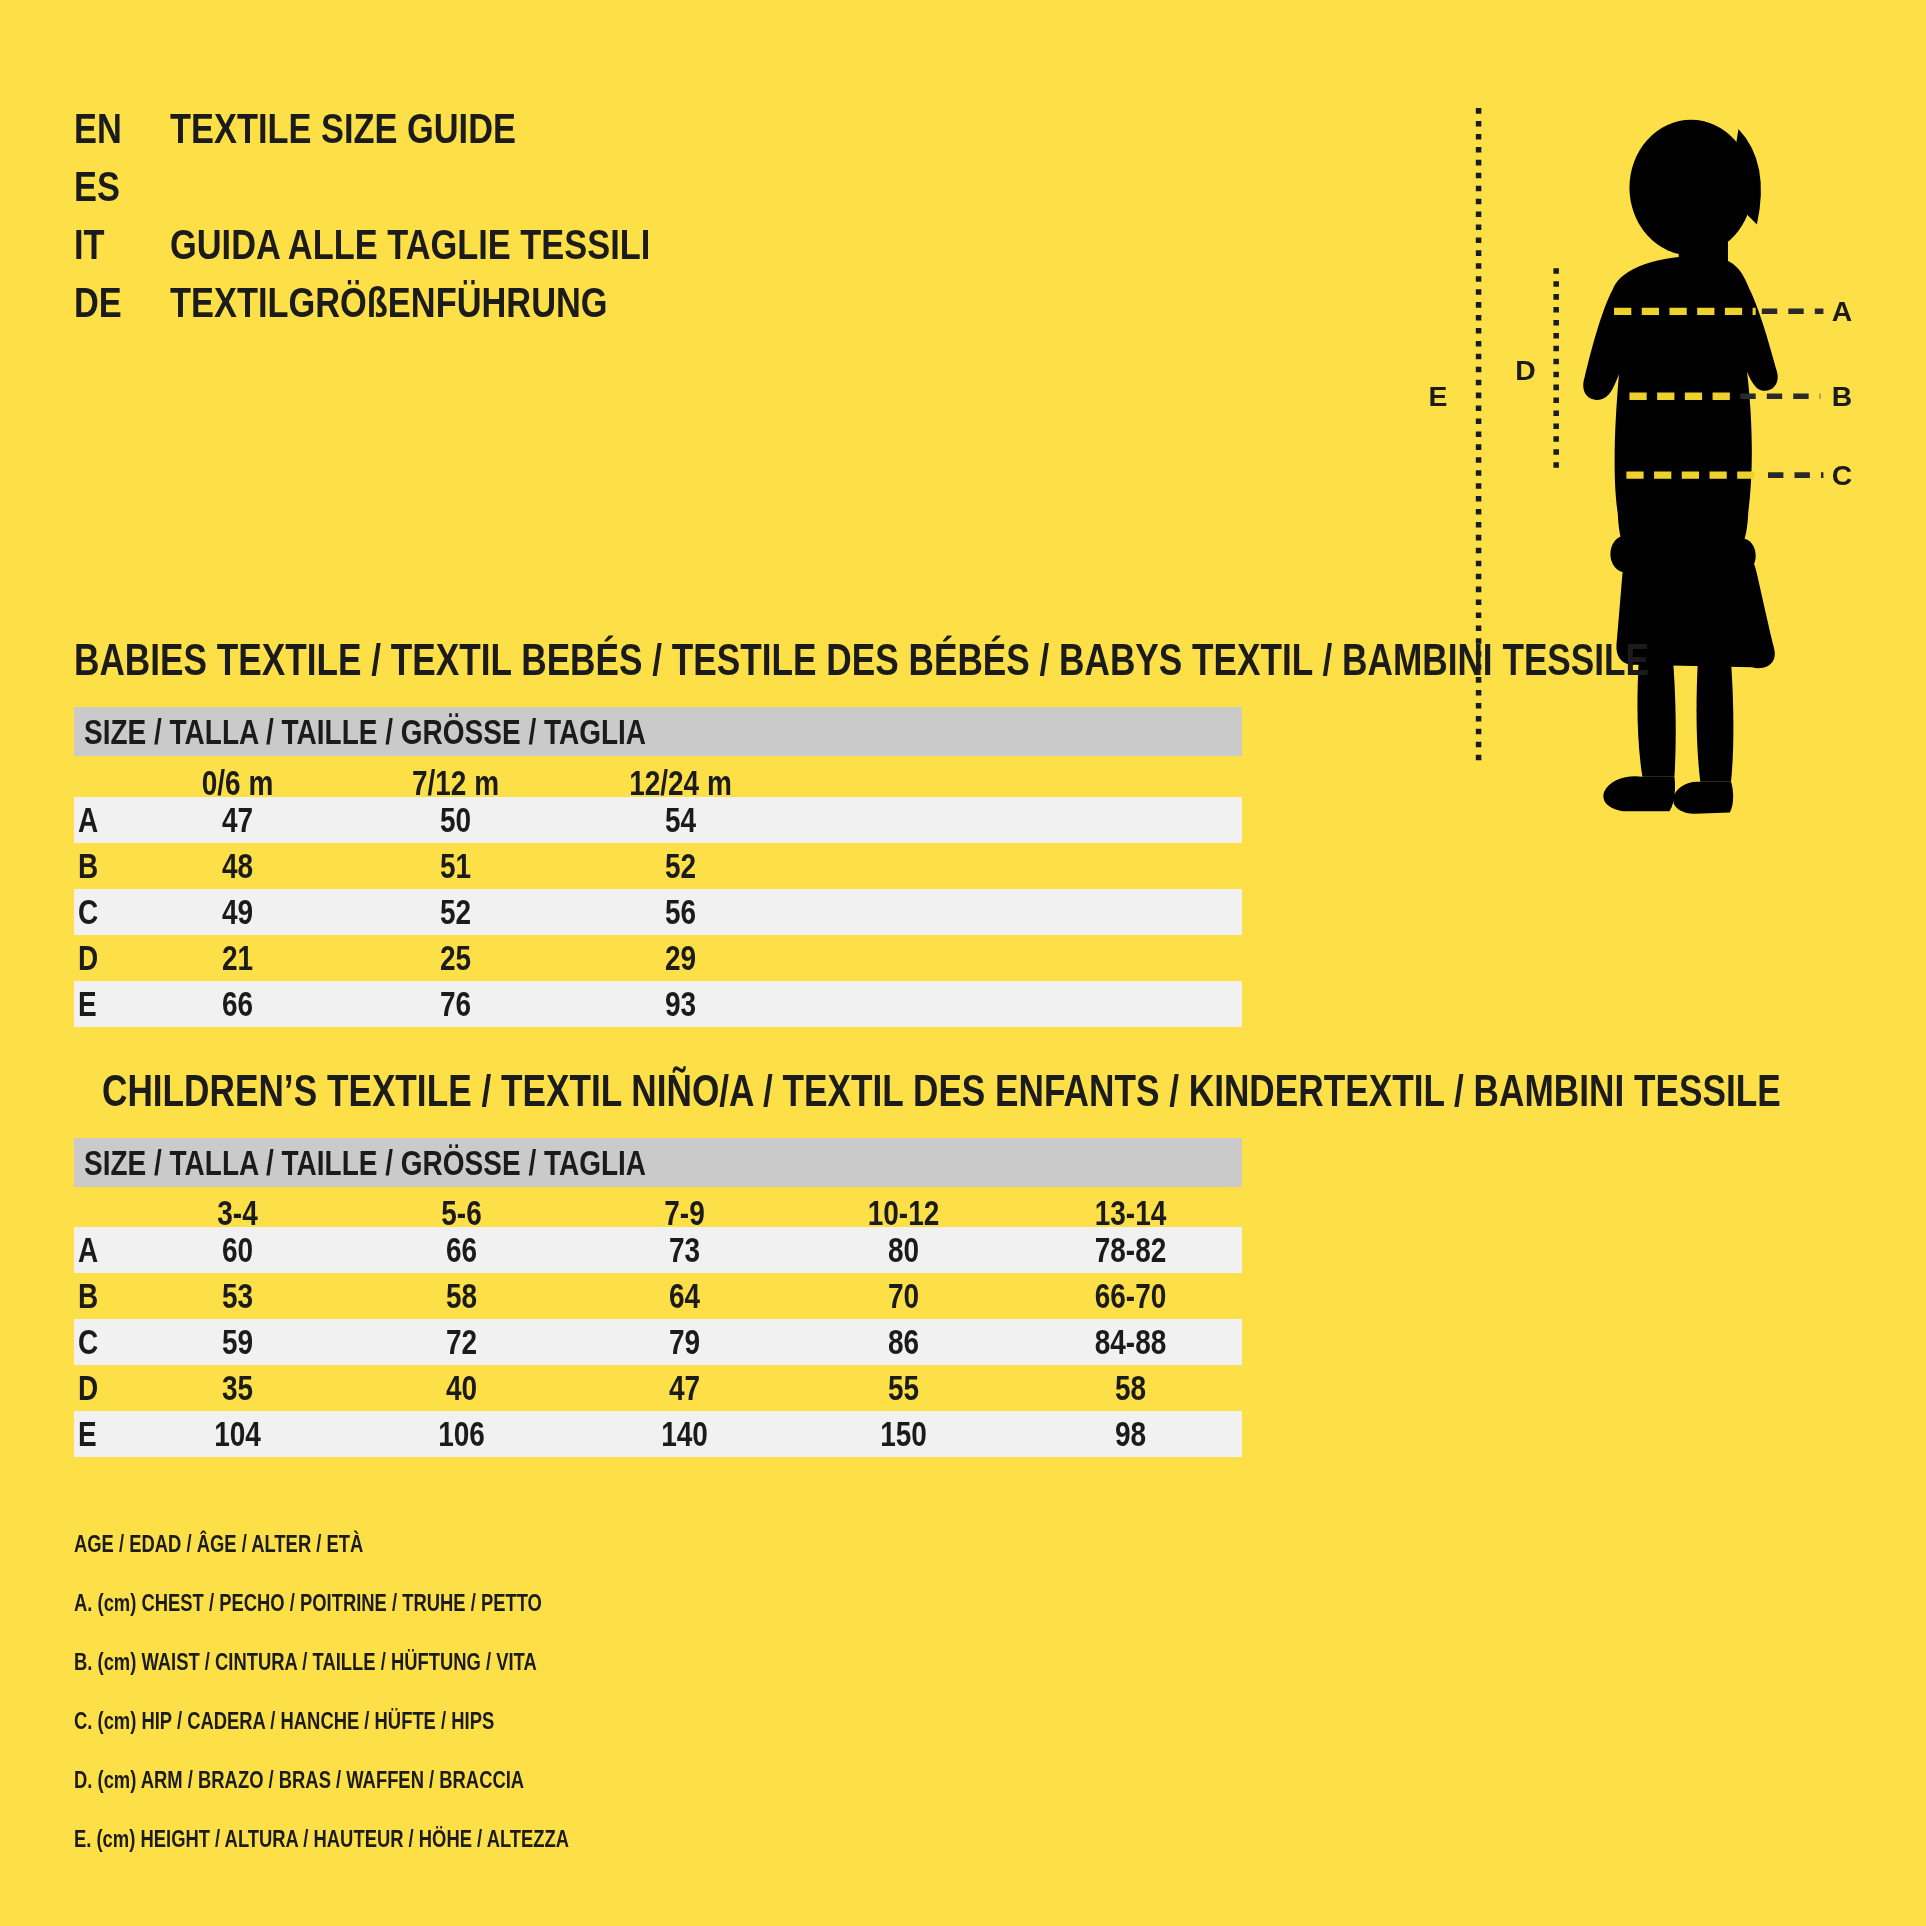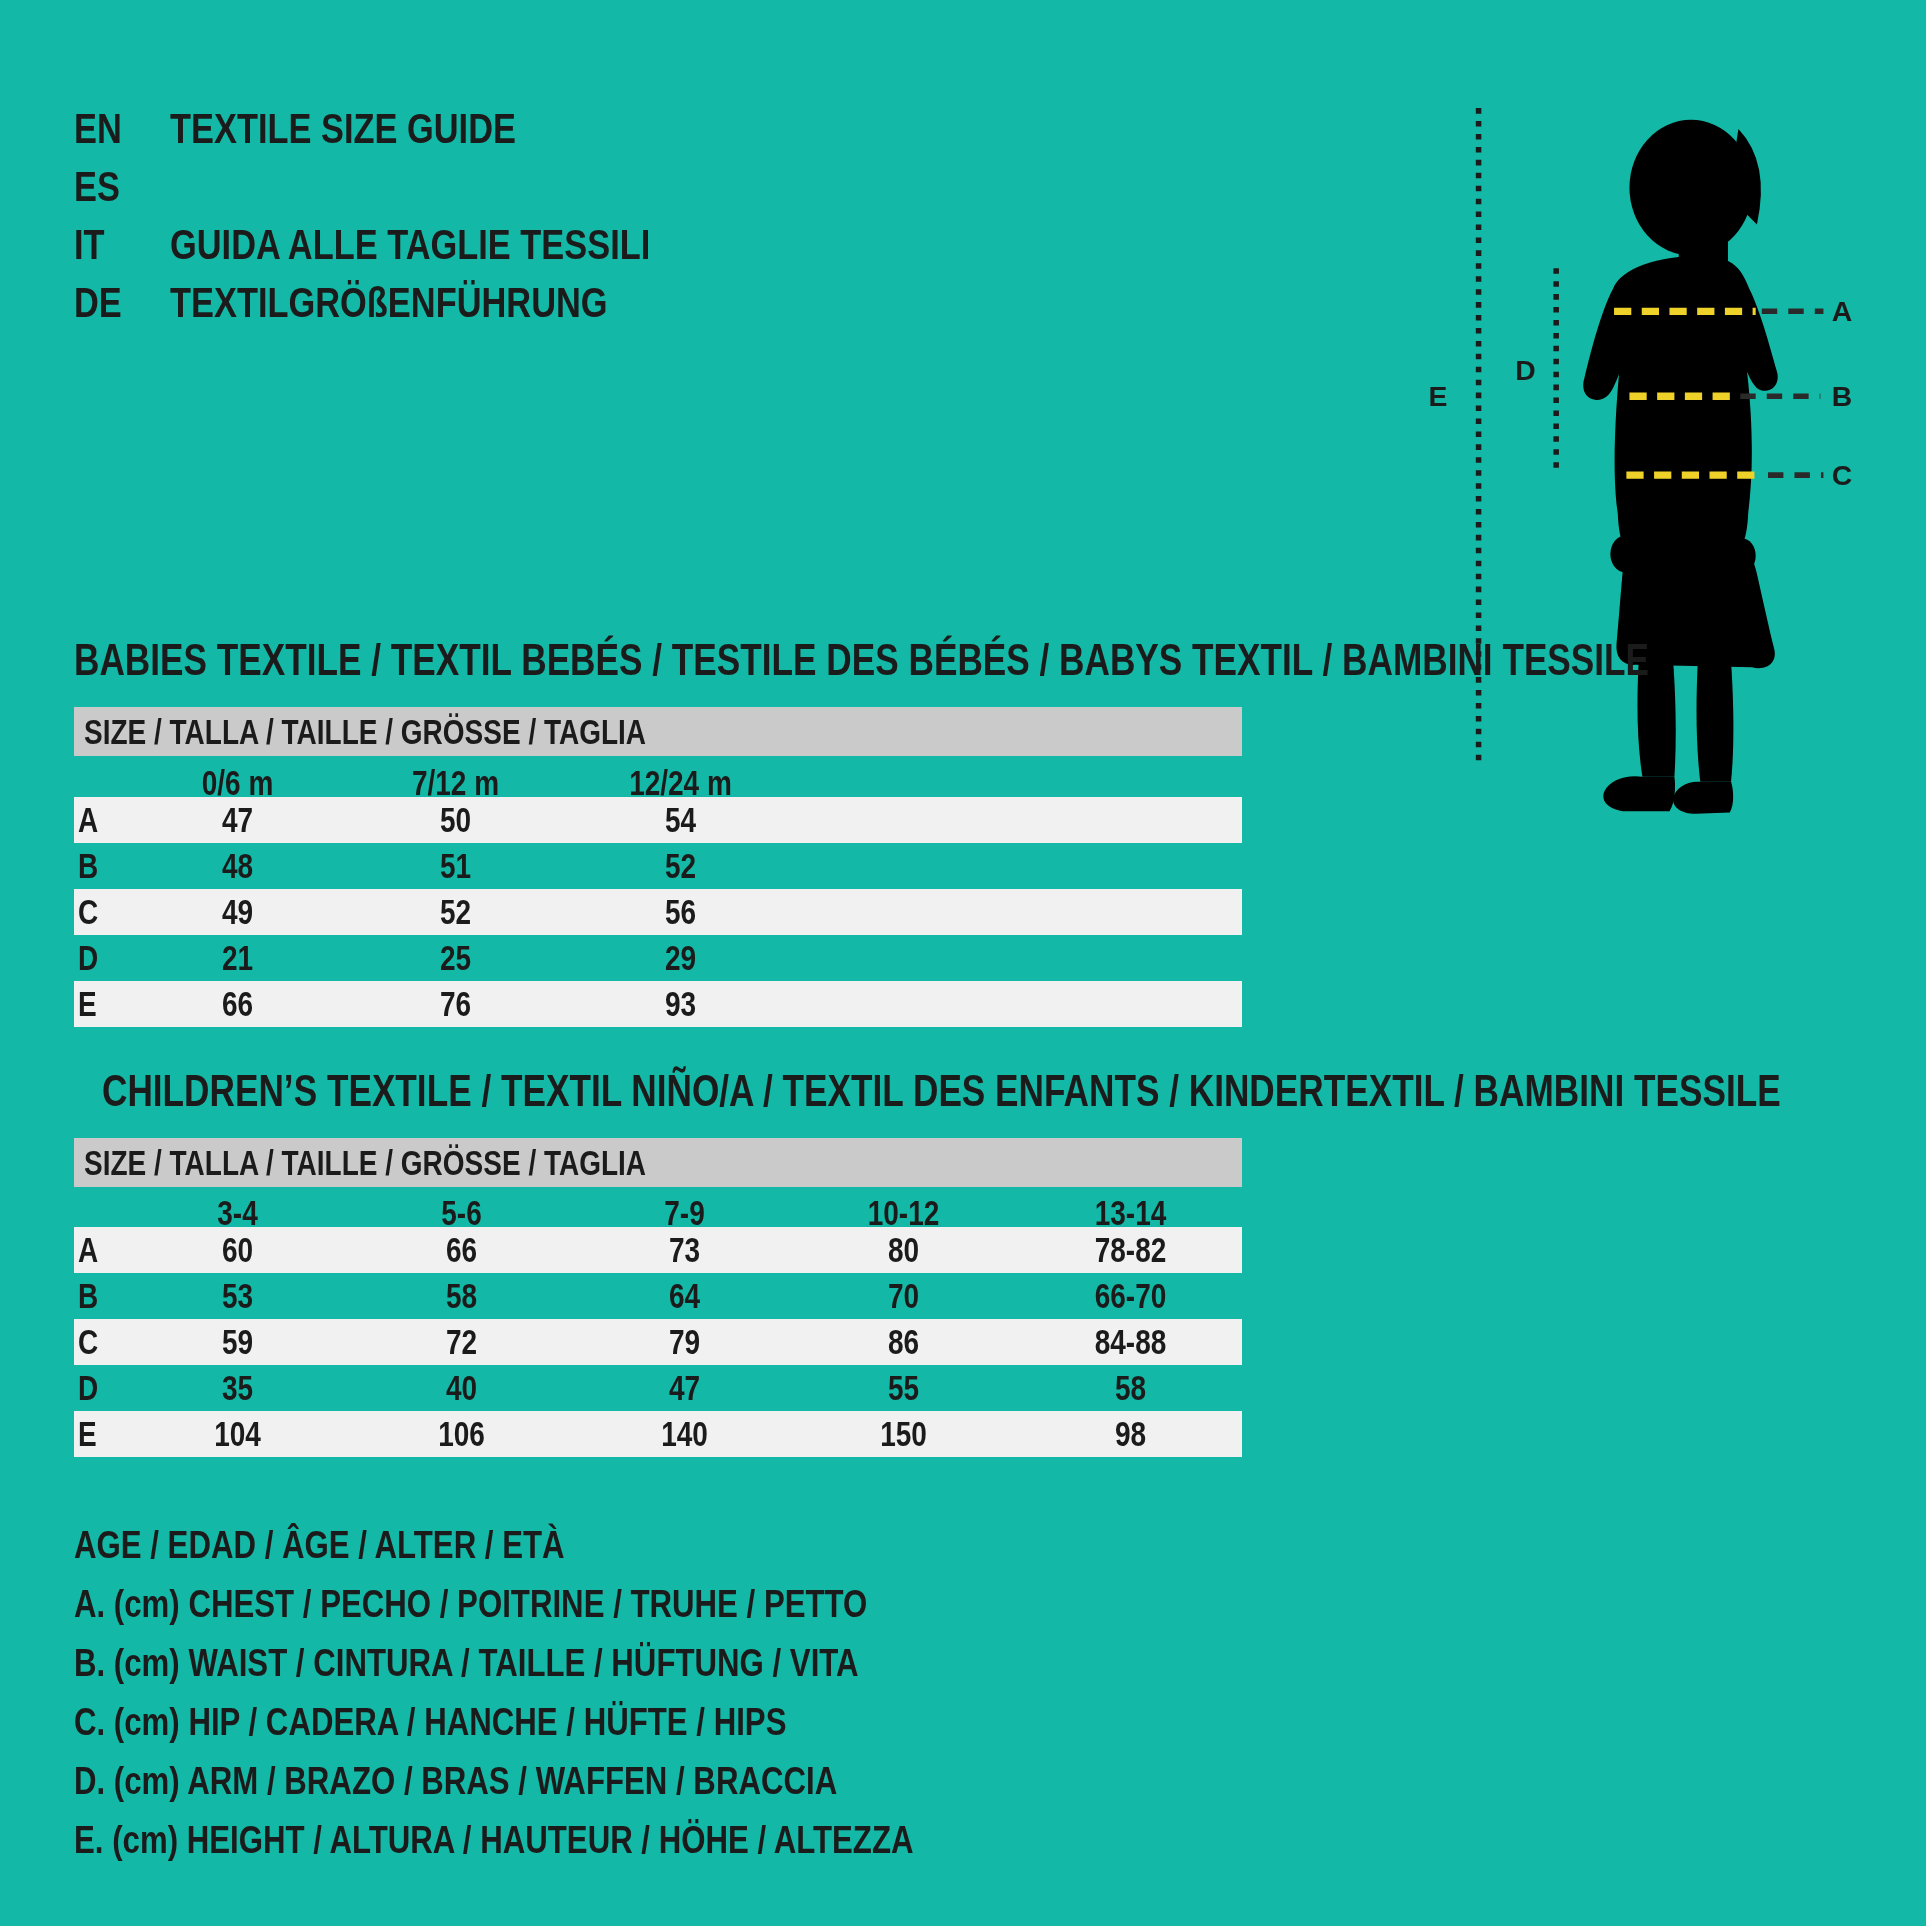--- a/index.html
+++ b/index.html
@@ -1,16 +1,16 @@
 <!DOCTYPE html>
 <html style="font-size:10px"><head>
 <meta charset="utf-8">
 <style>
   html,body{margin:0;padding:0;background:#fff;}
-  .page{position:relative;width:1926px;height:1926px;background:#14b8a6;overflow:hidden;
+  .page{position:relative;width:1926px;height:1926px;background:#fde047;overflow:hidden;
         font-family:"Liberation Sans","DejaVu Sans",sans-serif;color:#1b1b1b;font-weight:bold;}
 
   
   .cond{display:inline-block;transform:scaleX(0.8);transform-origin:0 50%;white-space:nowrap;}
 
   
   .languages{position:absolute;left:74px;top:99px;}
   .lang-row{height:58px;line-height:58px;font-size:43px;white-space:nowrap;}
   .lang-code{position:absolute;left:0;}
   .lang-title{position:absolute;left:96px;}
@@ -34,21 +34,21 @@
   .stripe{background:#f1f1f1;}
   .rletter{position:absolute;left:3.7px;transform:scaleX(0.8);transform-origin:0 50%;}
   .cell{position:absolute;width:209px;text-align:center;transform:scaleX(0.8);}
   
   .b0{left:59px;} .b1{left:277px;} .b2{left:502px;}
   
   .c0{left:59px;} .c1{left:283px;} .c2{left:506px;} .c3{left:725px;} .c4{left:952px;}
 
   
   .legend{position:absolute;left:74px;top:1515px;}
-  .legend-line{height:59px;line-height:59px;font-size:39px;white-space:nowrap;}
+  .legend-line{height:59px;line-height:59px;font-size:23px;white-space:nowrap;}
 </style>
 </head>
 <body>
 
 <div class="page">
 
   <section class="languages">
     <div class="lang-row">
       <span class="lang-code"><span class="cond">EN</span></span>
       <span class="lang-title"><span class="cond">TEXTILE SIZE GUIDE</span></span>

